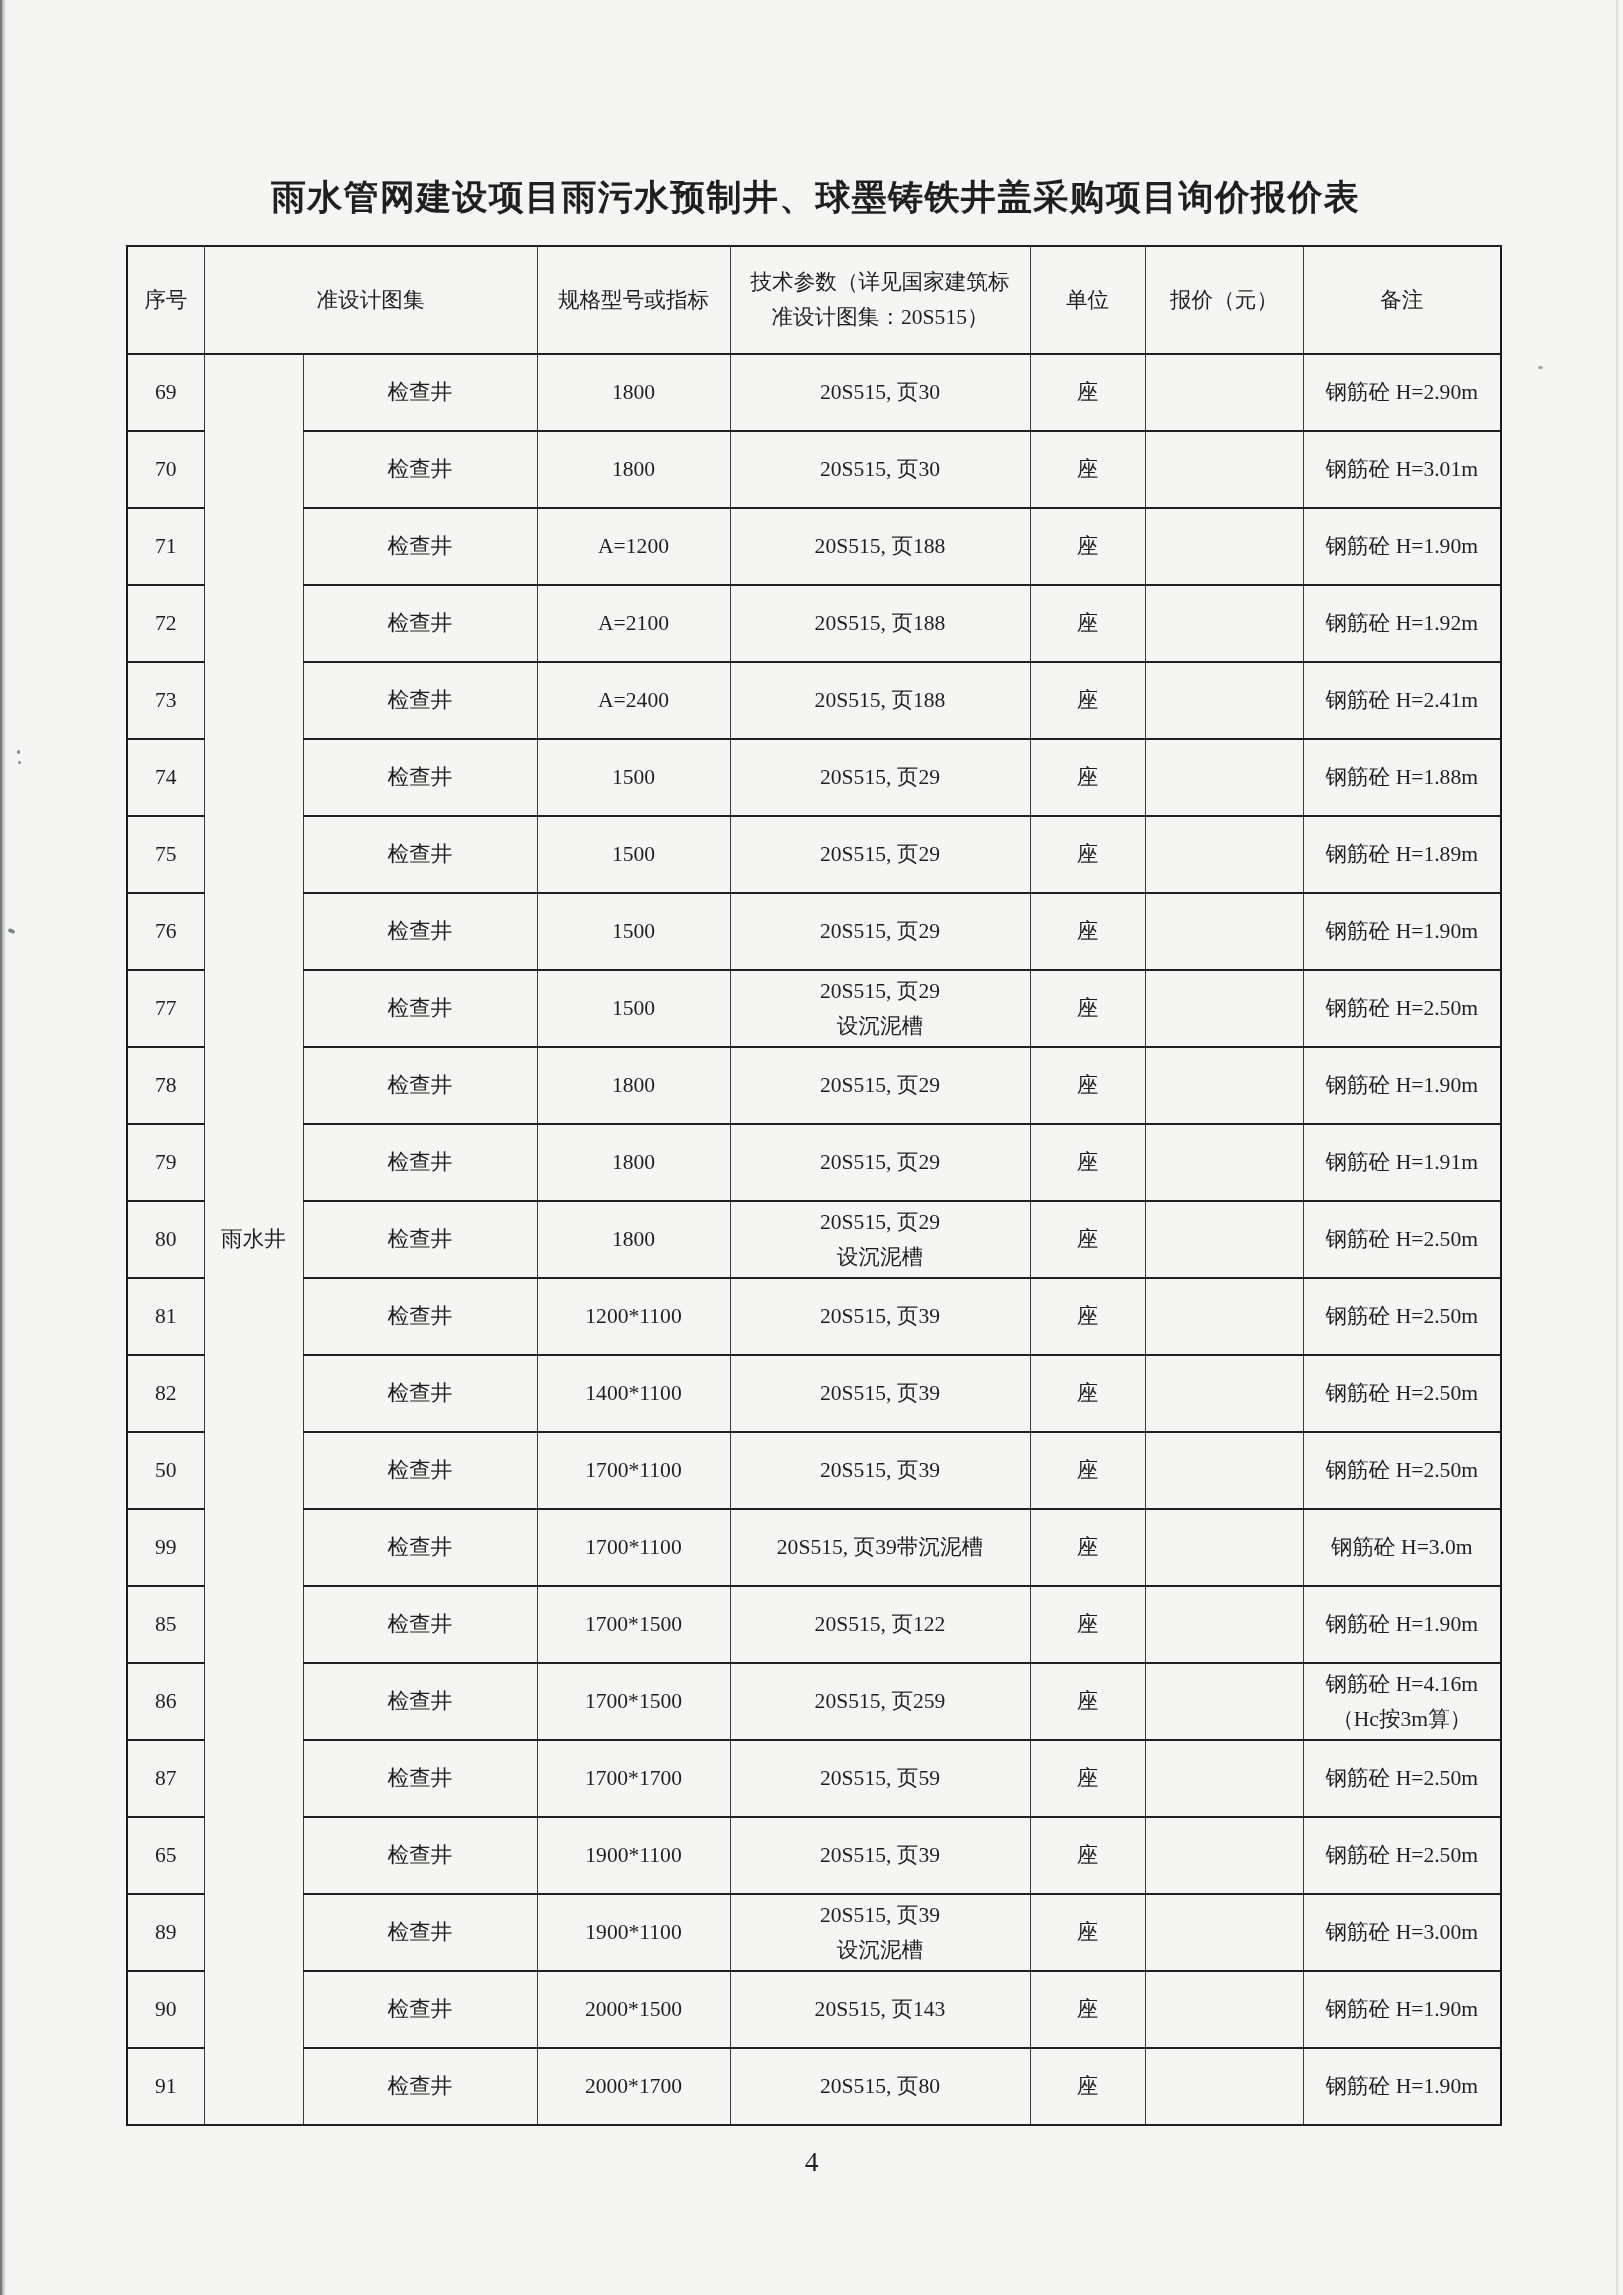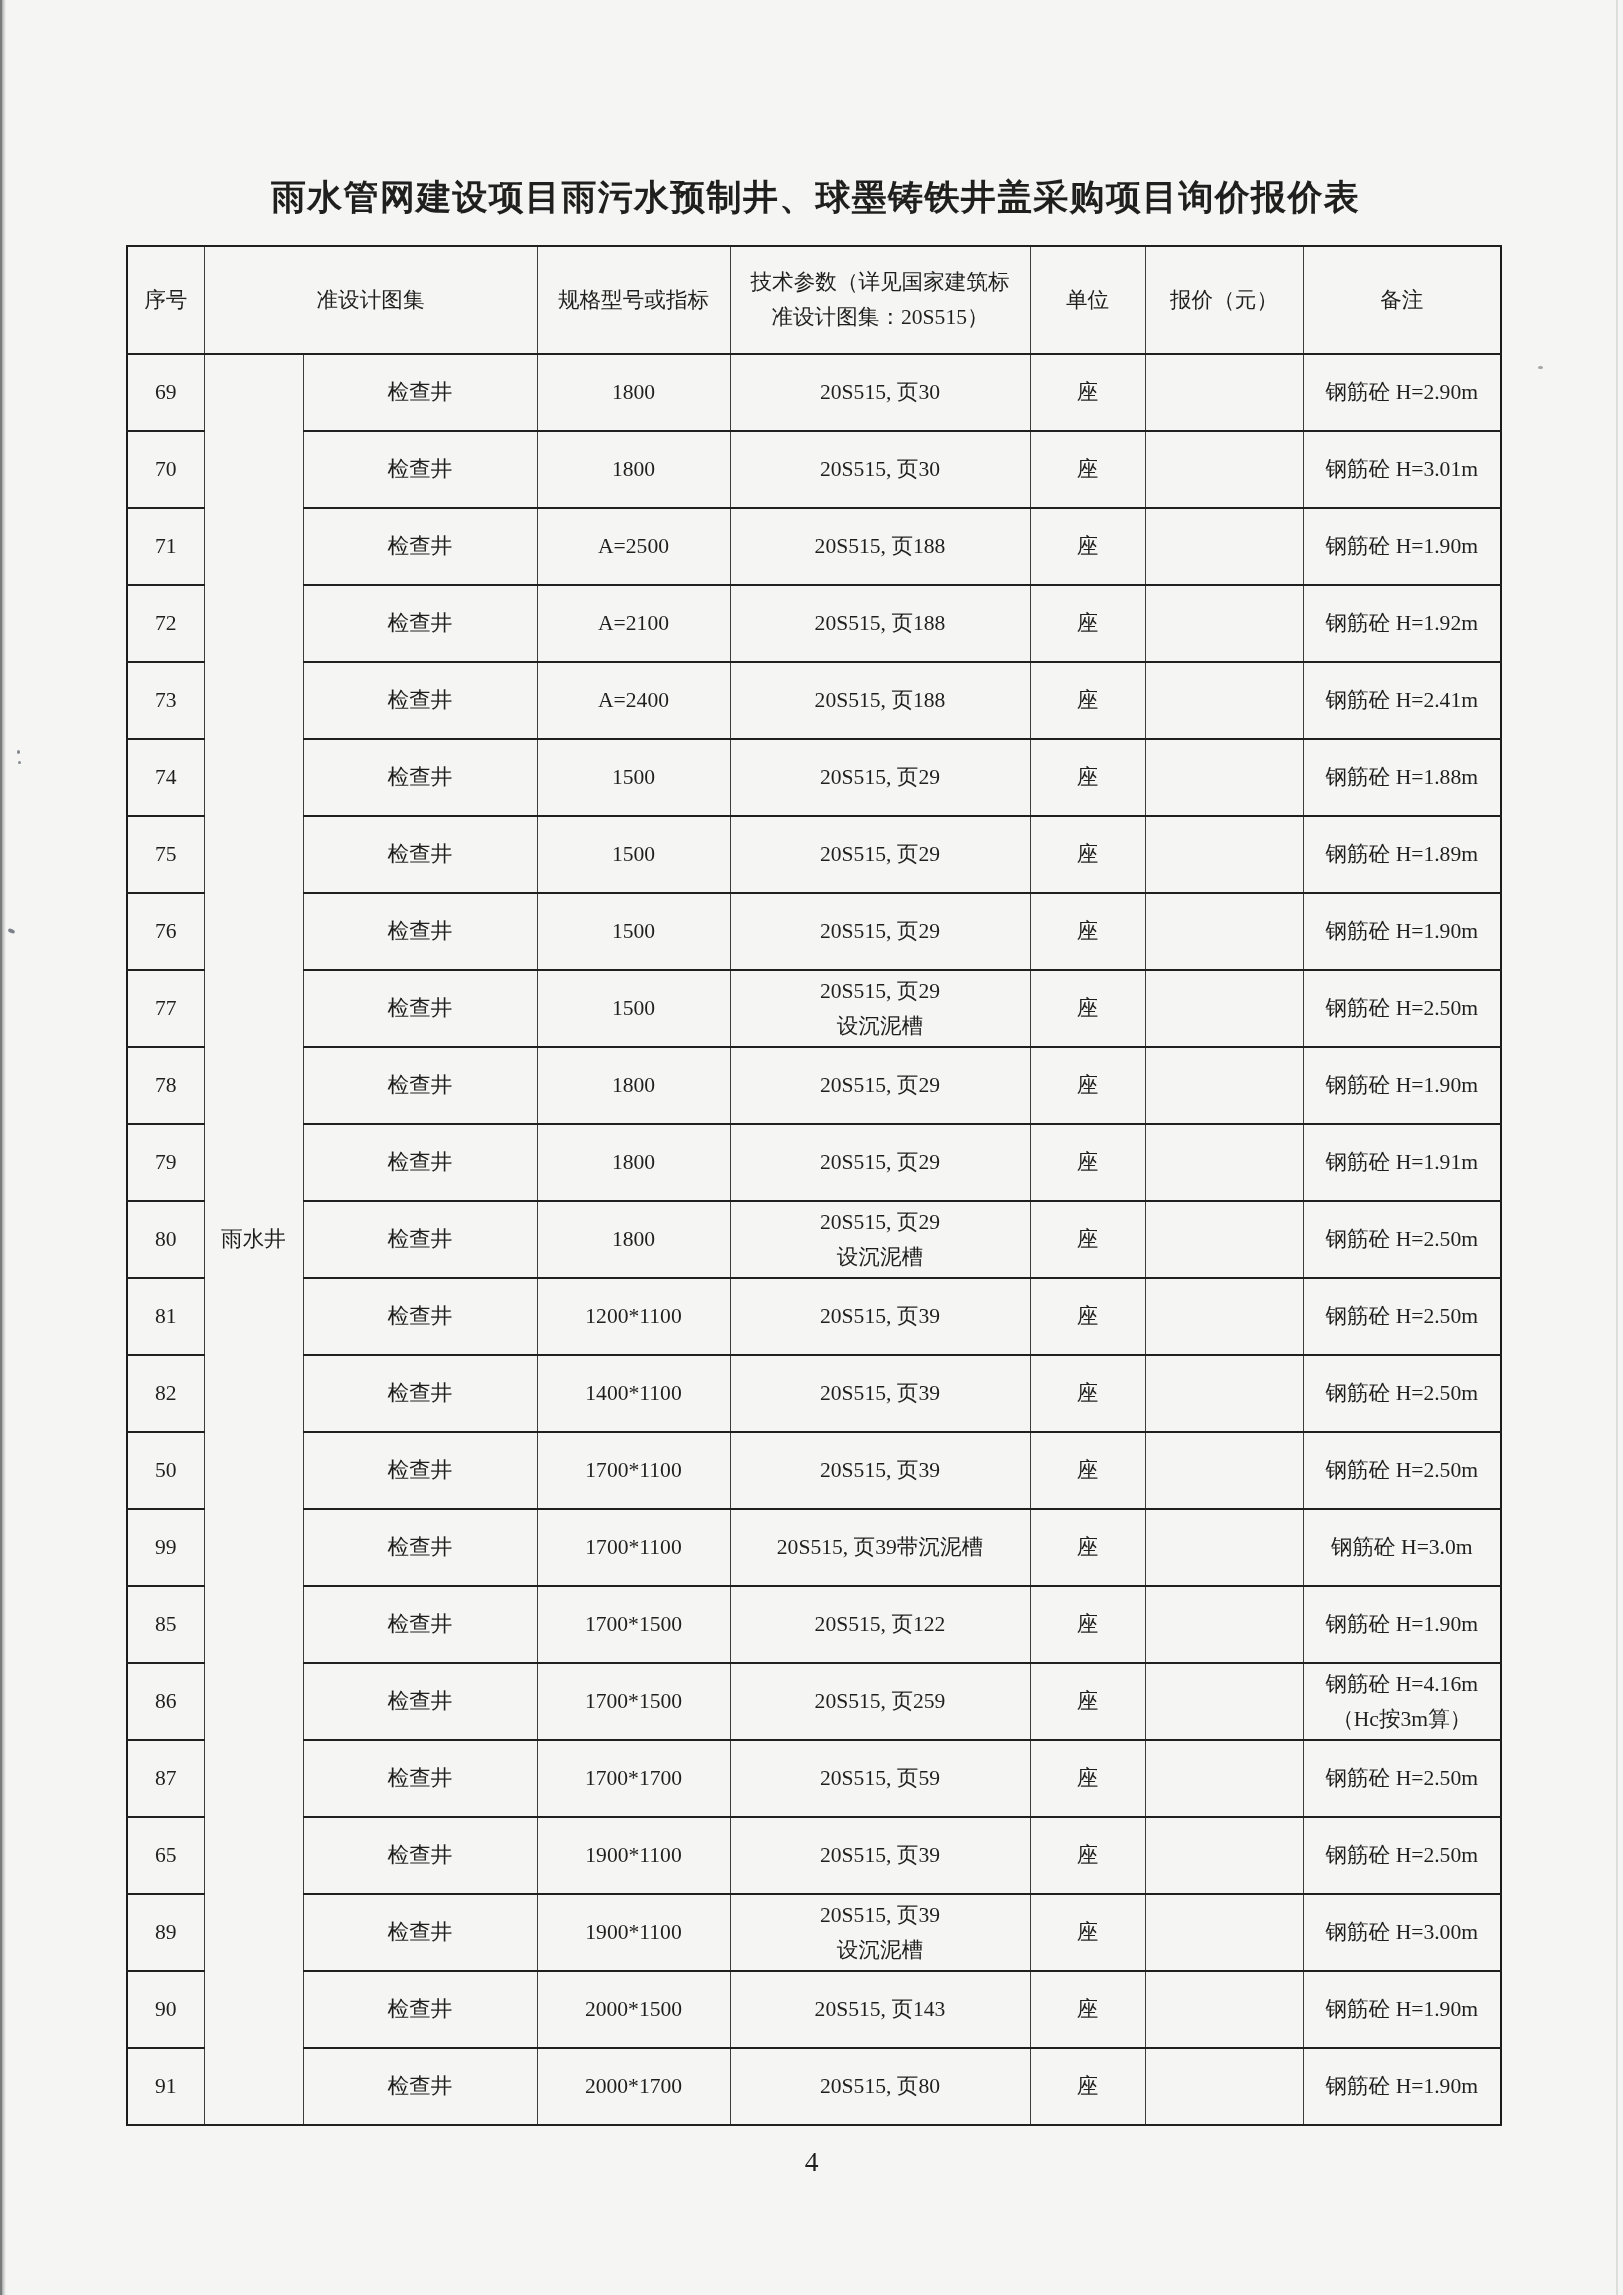--- a/index.html
+++ b/index.html
@@ -107,21 +107,21 @@
         <td>检查井</td>
         <td>1800</td>
         <td>20S515, 页30</td>
         <td>座</td>
         <td></td>
         <td>钢筋砼 H=3.01m</td>
       </tr>
     <tr>
         <td>71</td>
         <td>检查井</td>
-        <td>A=2500</td>
+        <td>A=1200</td>
         <td>20S515, 页188</td>
         <td>座</td>
         <td></td>
         <td>钢筋砼 H=1.90m</td>
       </tr>
     <tr>
         <td>72</td>
         <td>检查井</td>
         <td>A=2100</td>
         <td>20S515, 页188</td>

